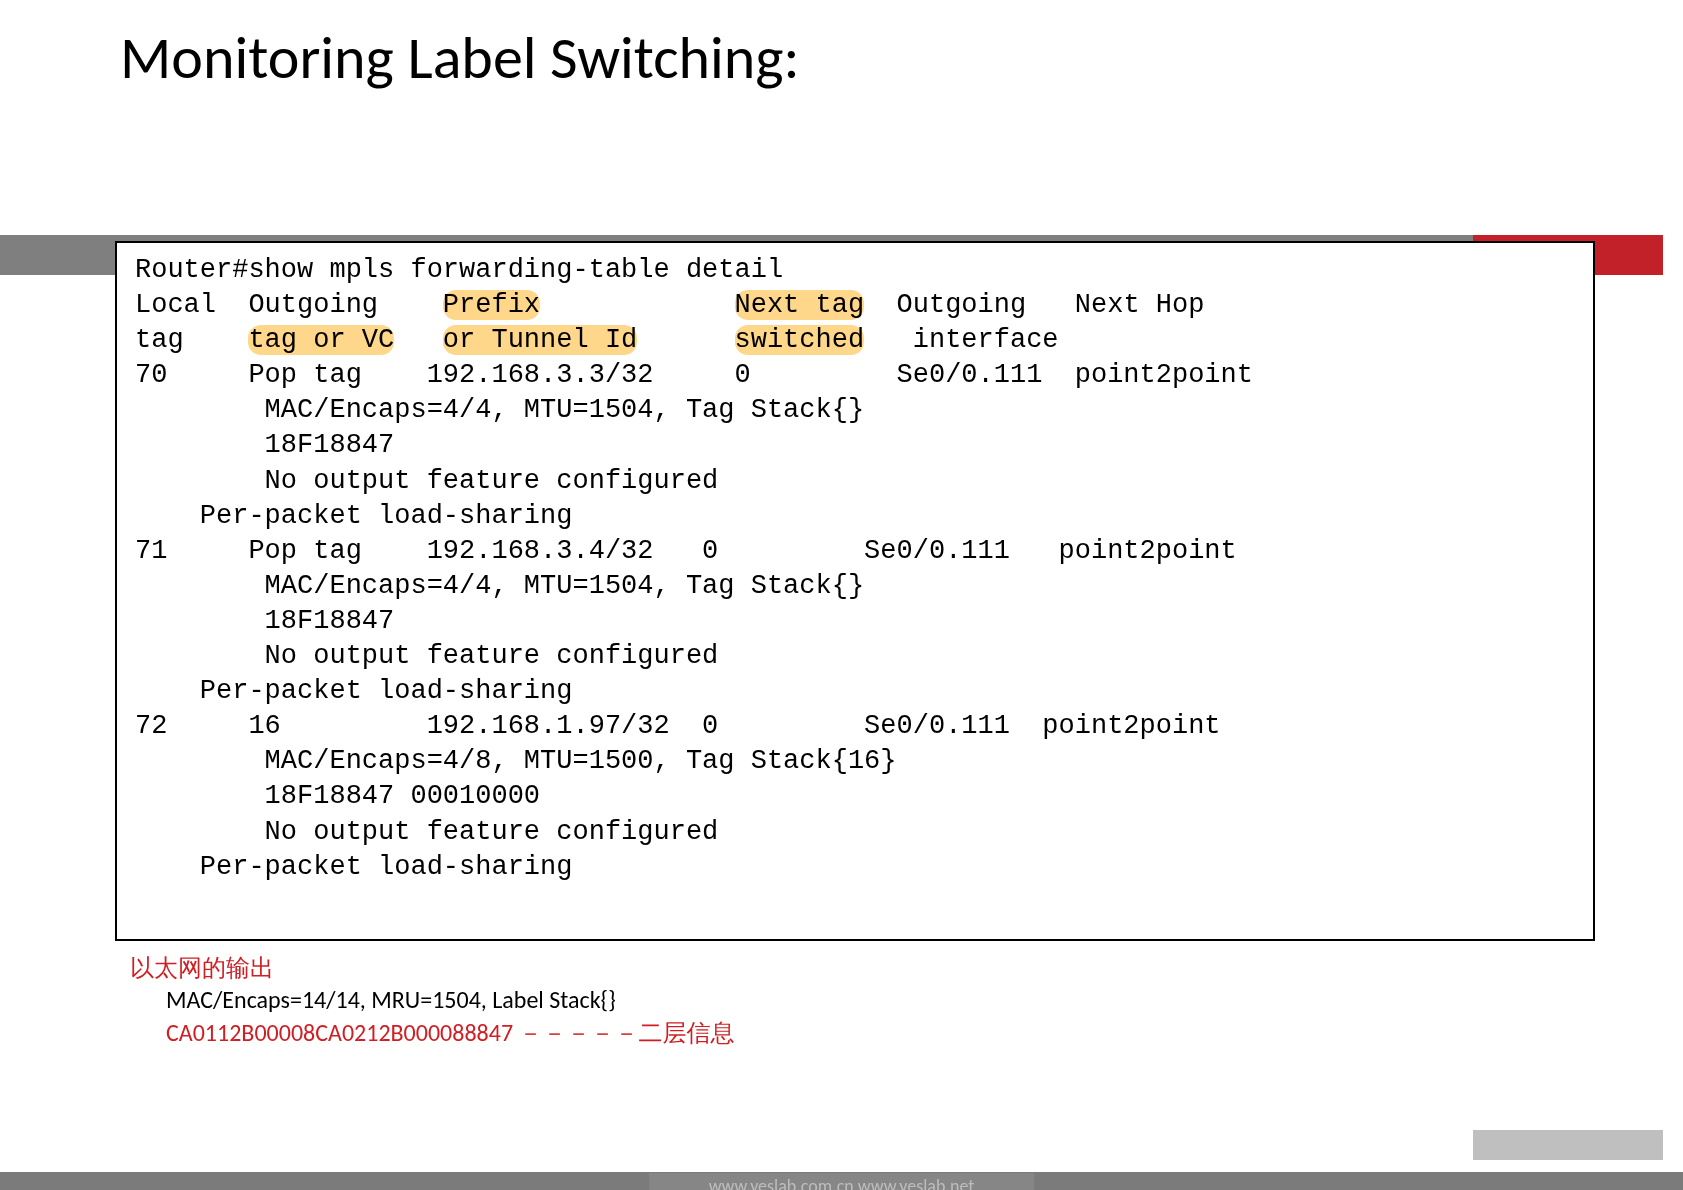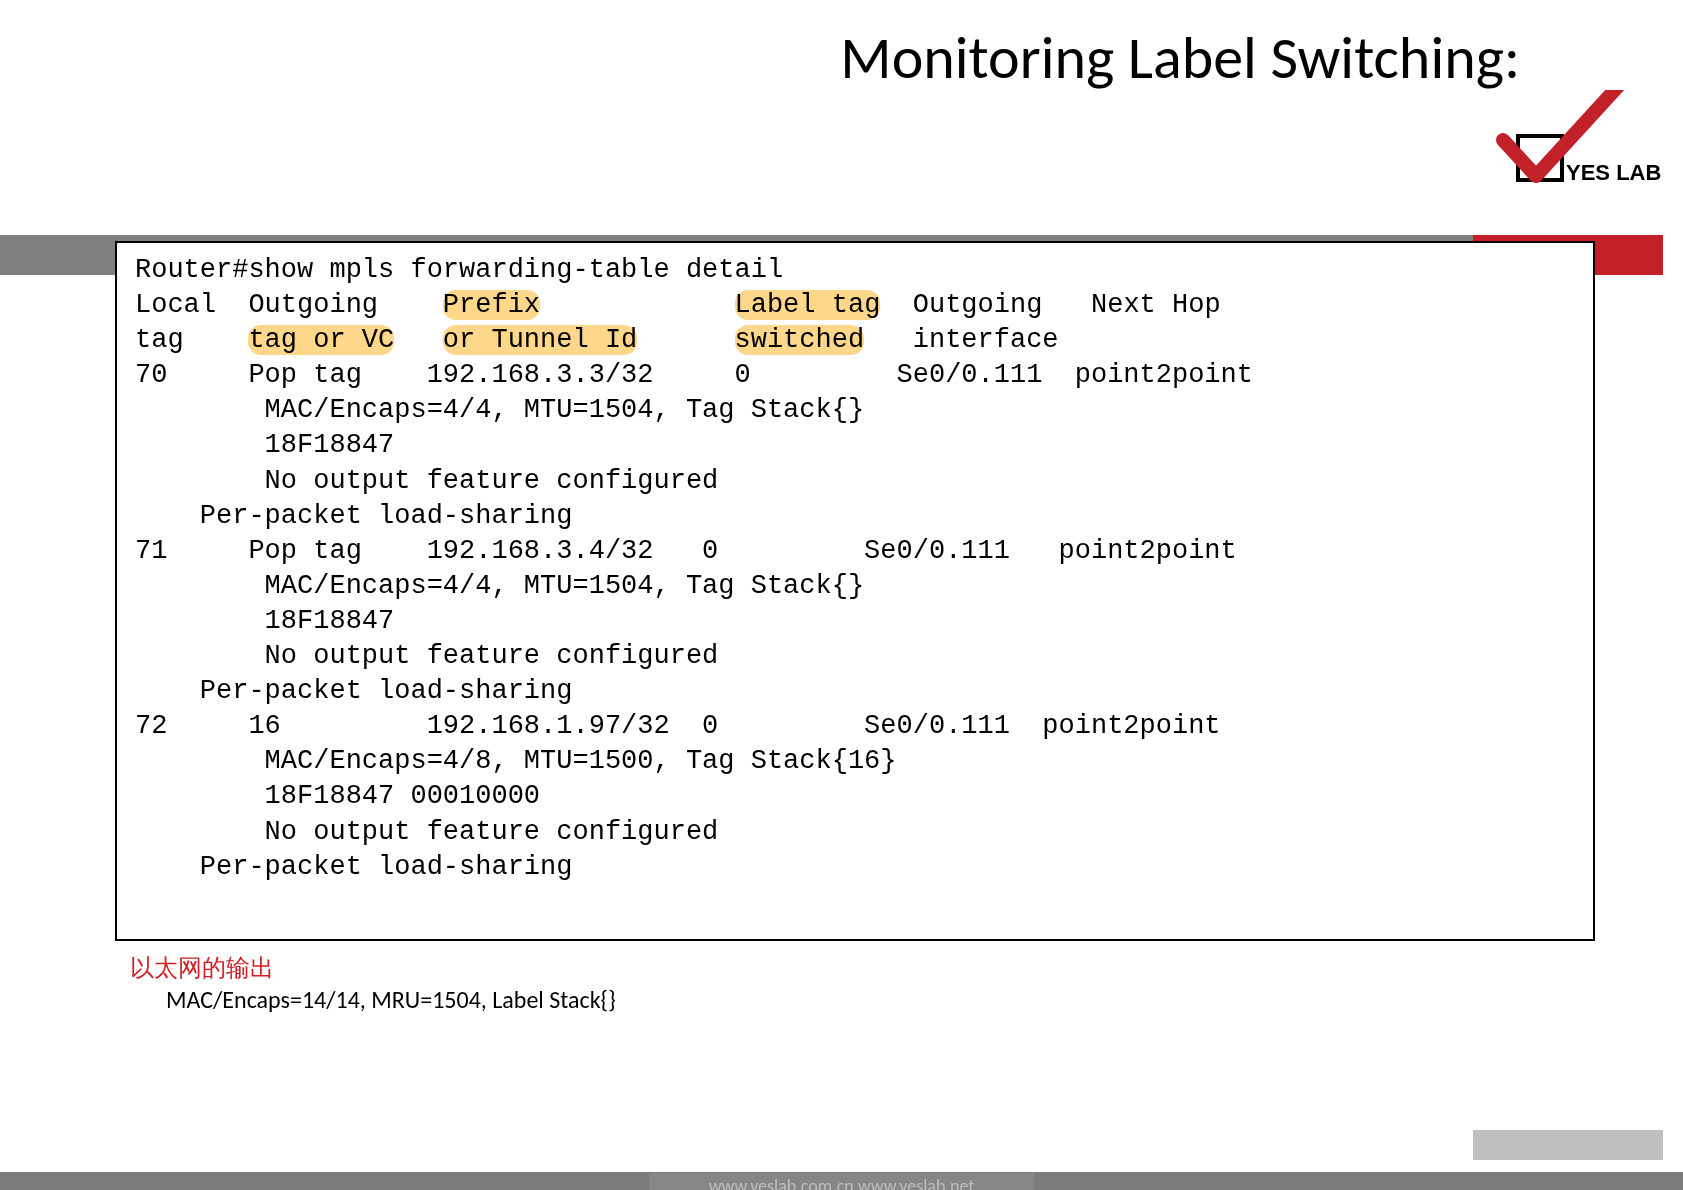--- a/index.html
+++ b/index.html
@@ -24,21 +24,21 @@
     position: absolute;
     left: 120px;
     top: 20px;
     width: 1400px;
     font-size: 60px;
     line-height: 1.25;
     color: #000;
     font-weight: 400;
   }
   .title .l1,
-  .title .l2 { display: block; text-align: right; }
+  .title .l2 { display: block; text-align: left; }
   .title .l2 { text-align: left; margin-left: 20px; }
 
   
   .logo {
     position: absolute;
     right: 20px;
     top: 90px;
     width: 230px;
     height: 120px;
   }
@@ -142,54 +142,48 @@
 </style>
 </head>
 <body>
 
 <div class="slide">
 
   <div class="title">
     <span class="l1">Monitoring Label Switching:</span>
   </div>
 
-  <div class="logo">
-    <svg width="230" height="120" viewBox="0 0 230 120">
-      <rect x="85" y="46" width="44" height="44" fill="none" stroke="#000" stroke-width="4"></rect>
-      <path d="M70 50 L103 86 L200 -20" fill="none" stroke="#c3212a" stroke-width="14" stroke-linecap="round" stroke-linejoin="round"></path>
-      <text x="133" y="90" font-family="Arial Black, Arial, sans-serif" font-size="22" font-weight="900" fill="#000">YES LAB</text>
-    </svg>
-  </div>
 
   <div class="graybar"></div>
   <div class="thinbar"></div>
   <div class="redbar"></div>
 
   <div class="term"><span>Router#show mpls forwarding-table detail</span>
-<span>Local</span>  <span>Outgoing</span>    <span class="hl">Prefix</span>            <span class="hl">Label tag</span>  <span>Outgoing</span>   <span>Next Hop</span>
+<span>Local</span>  <span>Outgoing</span>    <span class="hl">Prefix</span>            <span class="hl">Next tag</span>  <span>Outgoing</span>   <span>Next Hop</span>
 <span>tag</span>    <span class="hl">tag or VC</span>   <span class="hl">or Tunnel Id</span>      <span class="hl">switched</span>   <span>interface</span>
 <span>70     Pop tag    192.168.3.3/32     0         Se0/0.111  point2point</span>
 <span>        MAC/Encaps=4/4, MTU=1504, Tag Stack{}</span>
 <span>        18F18847</span>
 <span>        No output feature configured</span>
 <span>    Per-packet load-sharing</span>
 <span>71     Pop tag    192.168.3.4/32   0         Se0/0.111   point2point</span>
 <span>        MAC/Encaps=4/4, MTU=1504, Tag Stack{}</span>
 <span>        18F18847</span>
 <span>        No output feature configured</span>
 <span>    Per-packet load-sharing</span>
 <span>72     16         192.168.1.97/32  0         Se0/0.111  point2point</span>
 <span>        MAC/Encaps=4/8, MTU=1500, Tag Stack{16}</span>
 <span>        18F18847 00010000</span>
 <span>        No output feature configured</span>
 <span>    Per-packet load-sharing</span></div>
 
   <div class="notes">
     <div class="red">以太网的输出</div>
     <div class="tabrow pad1">MAC/Encaps=14/14, MRU=1504, Label Stack{}</div>
+    <div class="red tabrow pad2">CA0112B00008CA0212B000088847 －－－－－二层信息</div>
   </div>
 
   <div class="foot-right"></div>
   <div class="footerbar">
     <div class="inner">www.yeslab.com.cn   www.yeslab.net</div>
   </div>
 
 </div>
 
 </body></html>

